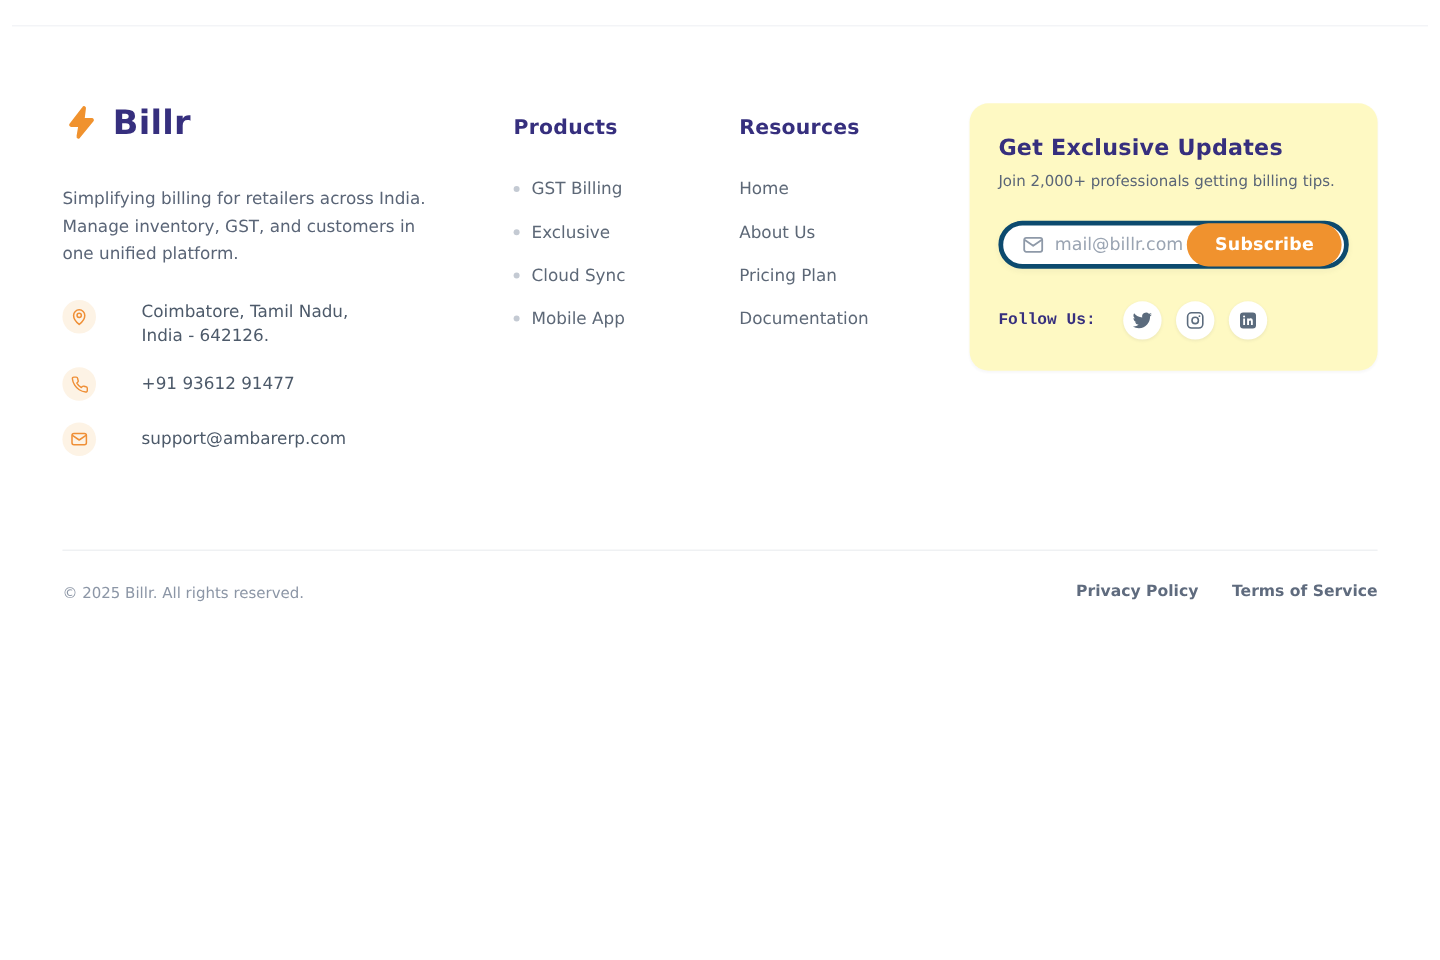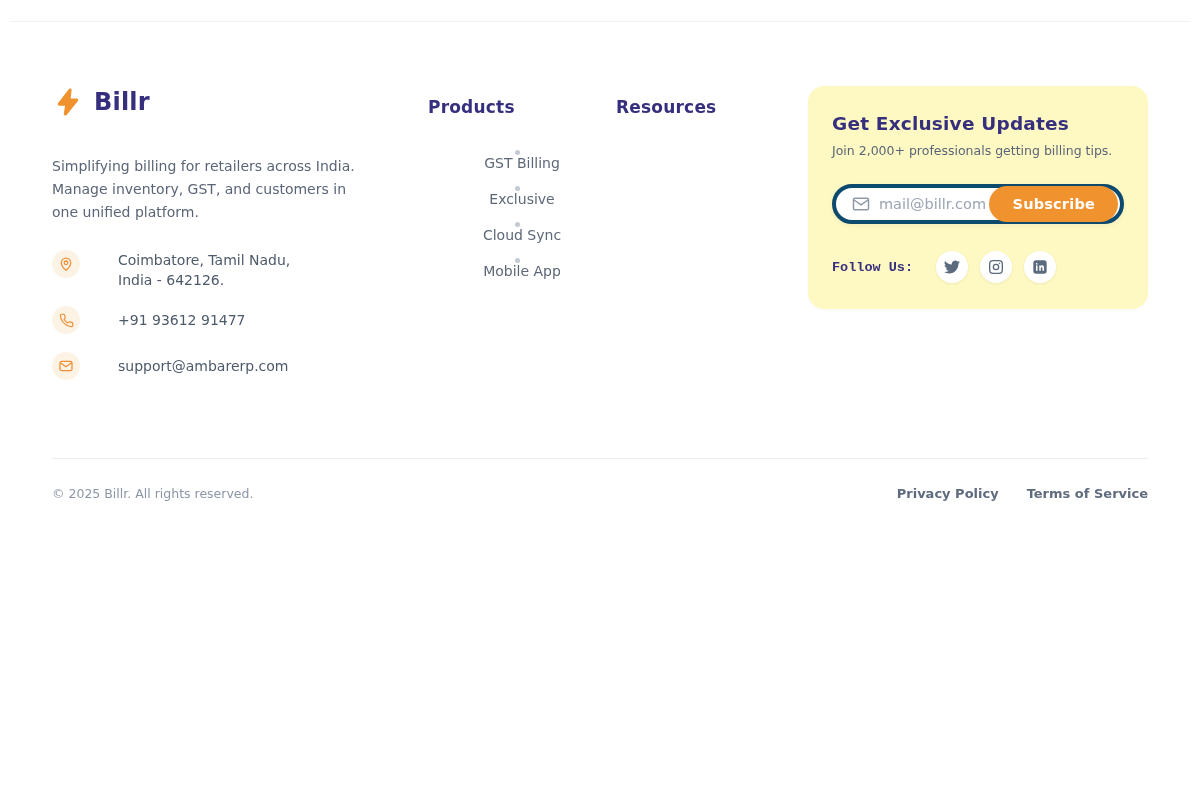--- a/index.html
+++ b/index.html
@@ -15,40 +15,40 @@
   }
   .footer {
     padding: 64px 52px 0 52px;
   }
   .cols { display: flex; align-items: flex-start; }
 
   
   .brand-col { width: 330px; margin-right: 46px; }
   .logo-row { display: flex; align-items: center; height: 32px; }
   .bolt-wrap { width: 32px; height: 32px; display: flex; align-items: center; justify-content: center; margin-right: 10px; }
-  .brand-name { font-size: 24px; font-weight: 800; color: #362f7e; letter-spacing: 0.2px; }
+  .brand-name { font-size: 28px; font-weight: 800; color: #362f7e; letter-spacing: 0.2px; }
   .brand-desc { margin-top: 37px; font-size: 14px; line-height: 23px; color: #5a6577; }
   .contact-list { margin-top: 26px; }
   .contact-row { display: flex; align-items: center; margin-bottom: 18px; gap: 26px; }
   .contact-row.multiline { align-items: flex-start; margin-bottom: 16px; }
   .contact-icon-circle {
     width: 28px; height: 28px; border-radius: 50%;
     background: #fdf3e5; flex: 0 0 28px;
     display: flex; align-items: center; justify-content: center;
     margin-right: 12px;
   }
   .contact-text { font-size: 14px; line-height: 20px; color: #4d5a6a; }
 
   
   .link-col { padding-top: 11px; }
   .link-col.products { width: 188px; }
   .link-col.resources { width: 190px; }
   .col-heading { font-size: 17px; font-weight: 700; color: #362f7e; letter-spacing: 0.2px; }
   .link-list { list-style: none; margin-top: 33px; }
-  .link-list li { display: flex; align-items: center; margin-bottom: 21px; height: 15px; flex-direction: column; }
+  .link-list li { display: flex; align-items: center; margin-bottom: 21px; height: 15px; }
   .link-list a { text-decoration: none; color: #5d6877; font-size: 14px; cursor: pointer; }
   .bullet-dot {
     width: 5px; height: 5px; border-radius: 50%;
     background: #c4cad3; margin-right: 10px; flex: 0 0 5px;
   }
 
   
   .newsletter-card {
     margin-left: auto;
     width: 340px;
@@ -190,20 +190,34 @@
         </li>
         <li>
           <span class="bullet-dot"></span>
           <a>Mobile App</a>
         </li>
       </ul>
     </div>
 
     <div class="link-col resources">
       <h3 class="col-heading">Resources</h3>
+      <ul class="link-list">
+        <li>
+          <a>Home</a>
+        </li>
+        <li>
+          <a>About Us</a>
+        </li>
+        <li>
+          <a>Pricing Plan</a>
+        </li>
+        <li>
+          <a>Documentation</a>
+        </li>
+      </ul>
     </div>
 
     <aside class="newsletter-card">
       <h3 class="nl-title">Get Exclusive Updates</h3>
       <p class="nl-sub">Join 2,000+ professionals getting billing tips.</p>
 
       <div class="subscribe-form">
         <span class="mail-icon">
           <svg width="20" height="20" viewBox="0 0 24 24" fill="none" stroke="#8e99a8" stroke-width="1.8" stroke-linecap="round" stroke-linejoin="round">
             <rect x="3" y="5" width="18" height="14" rx="2"></rect>

